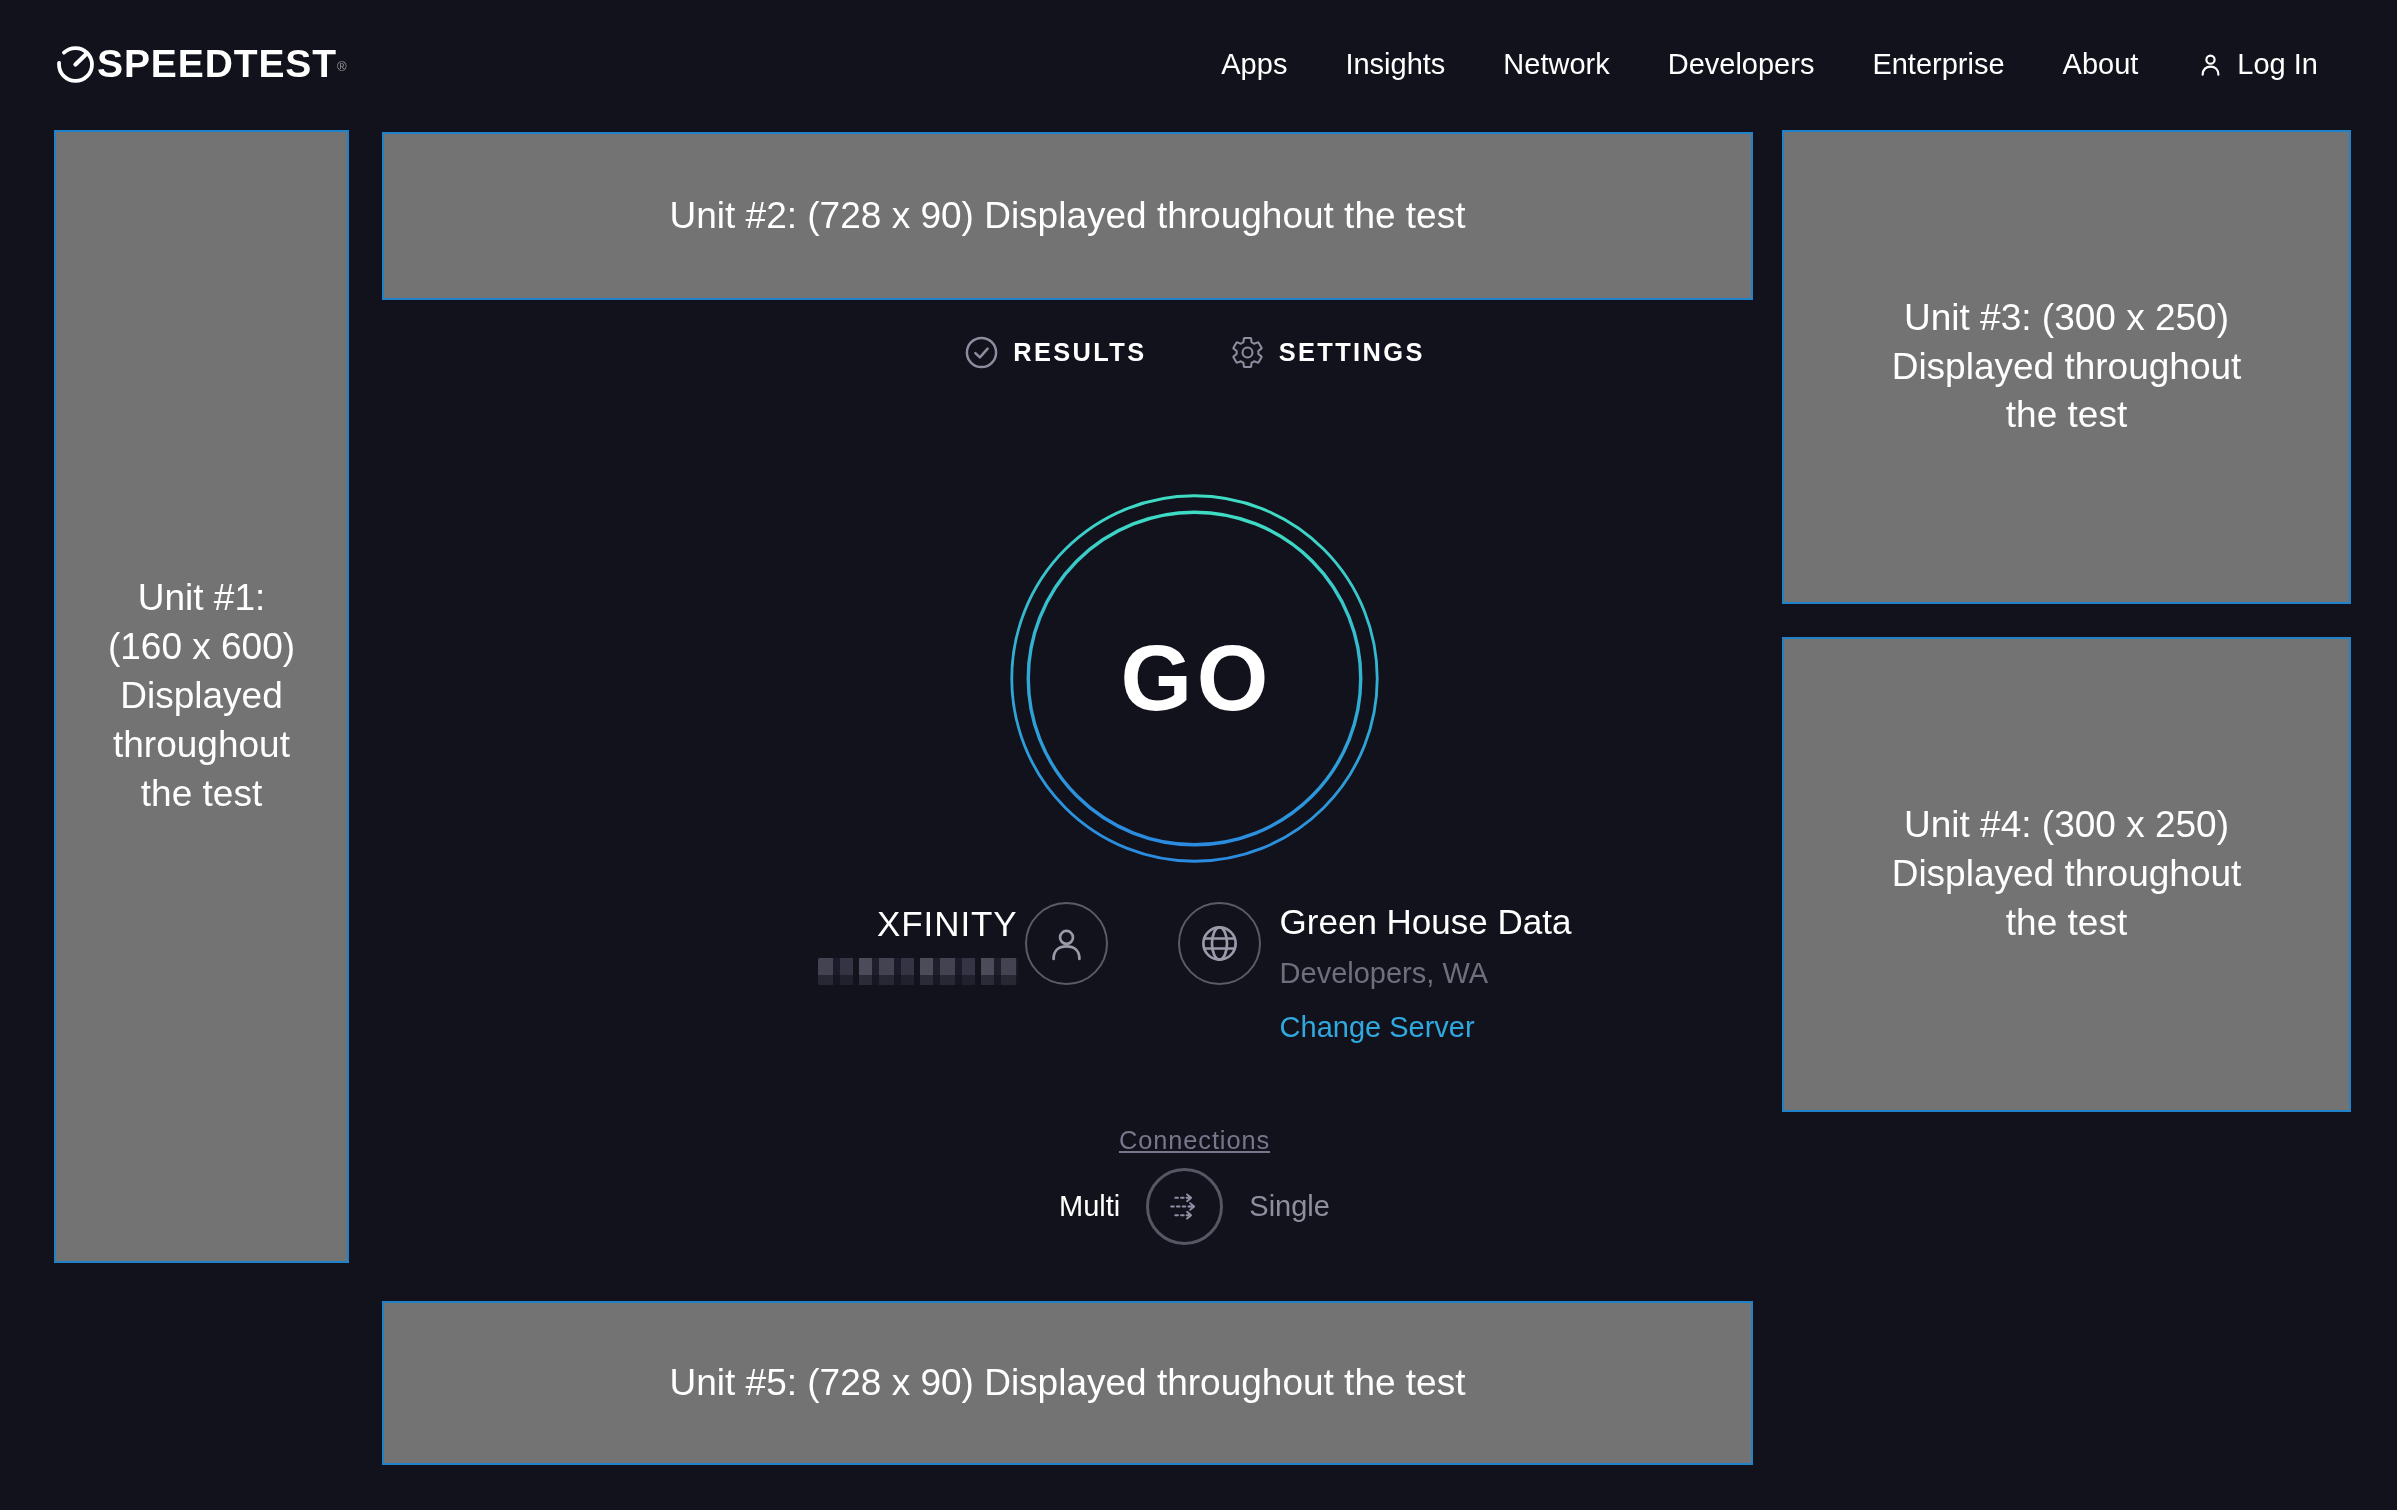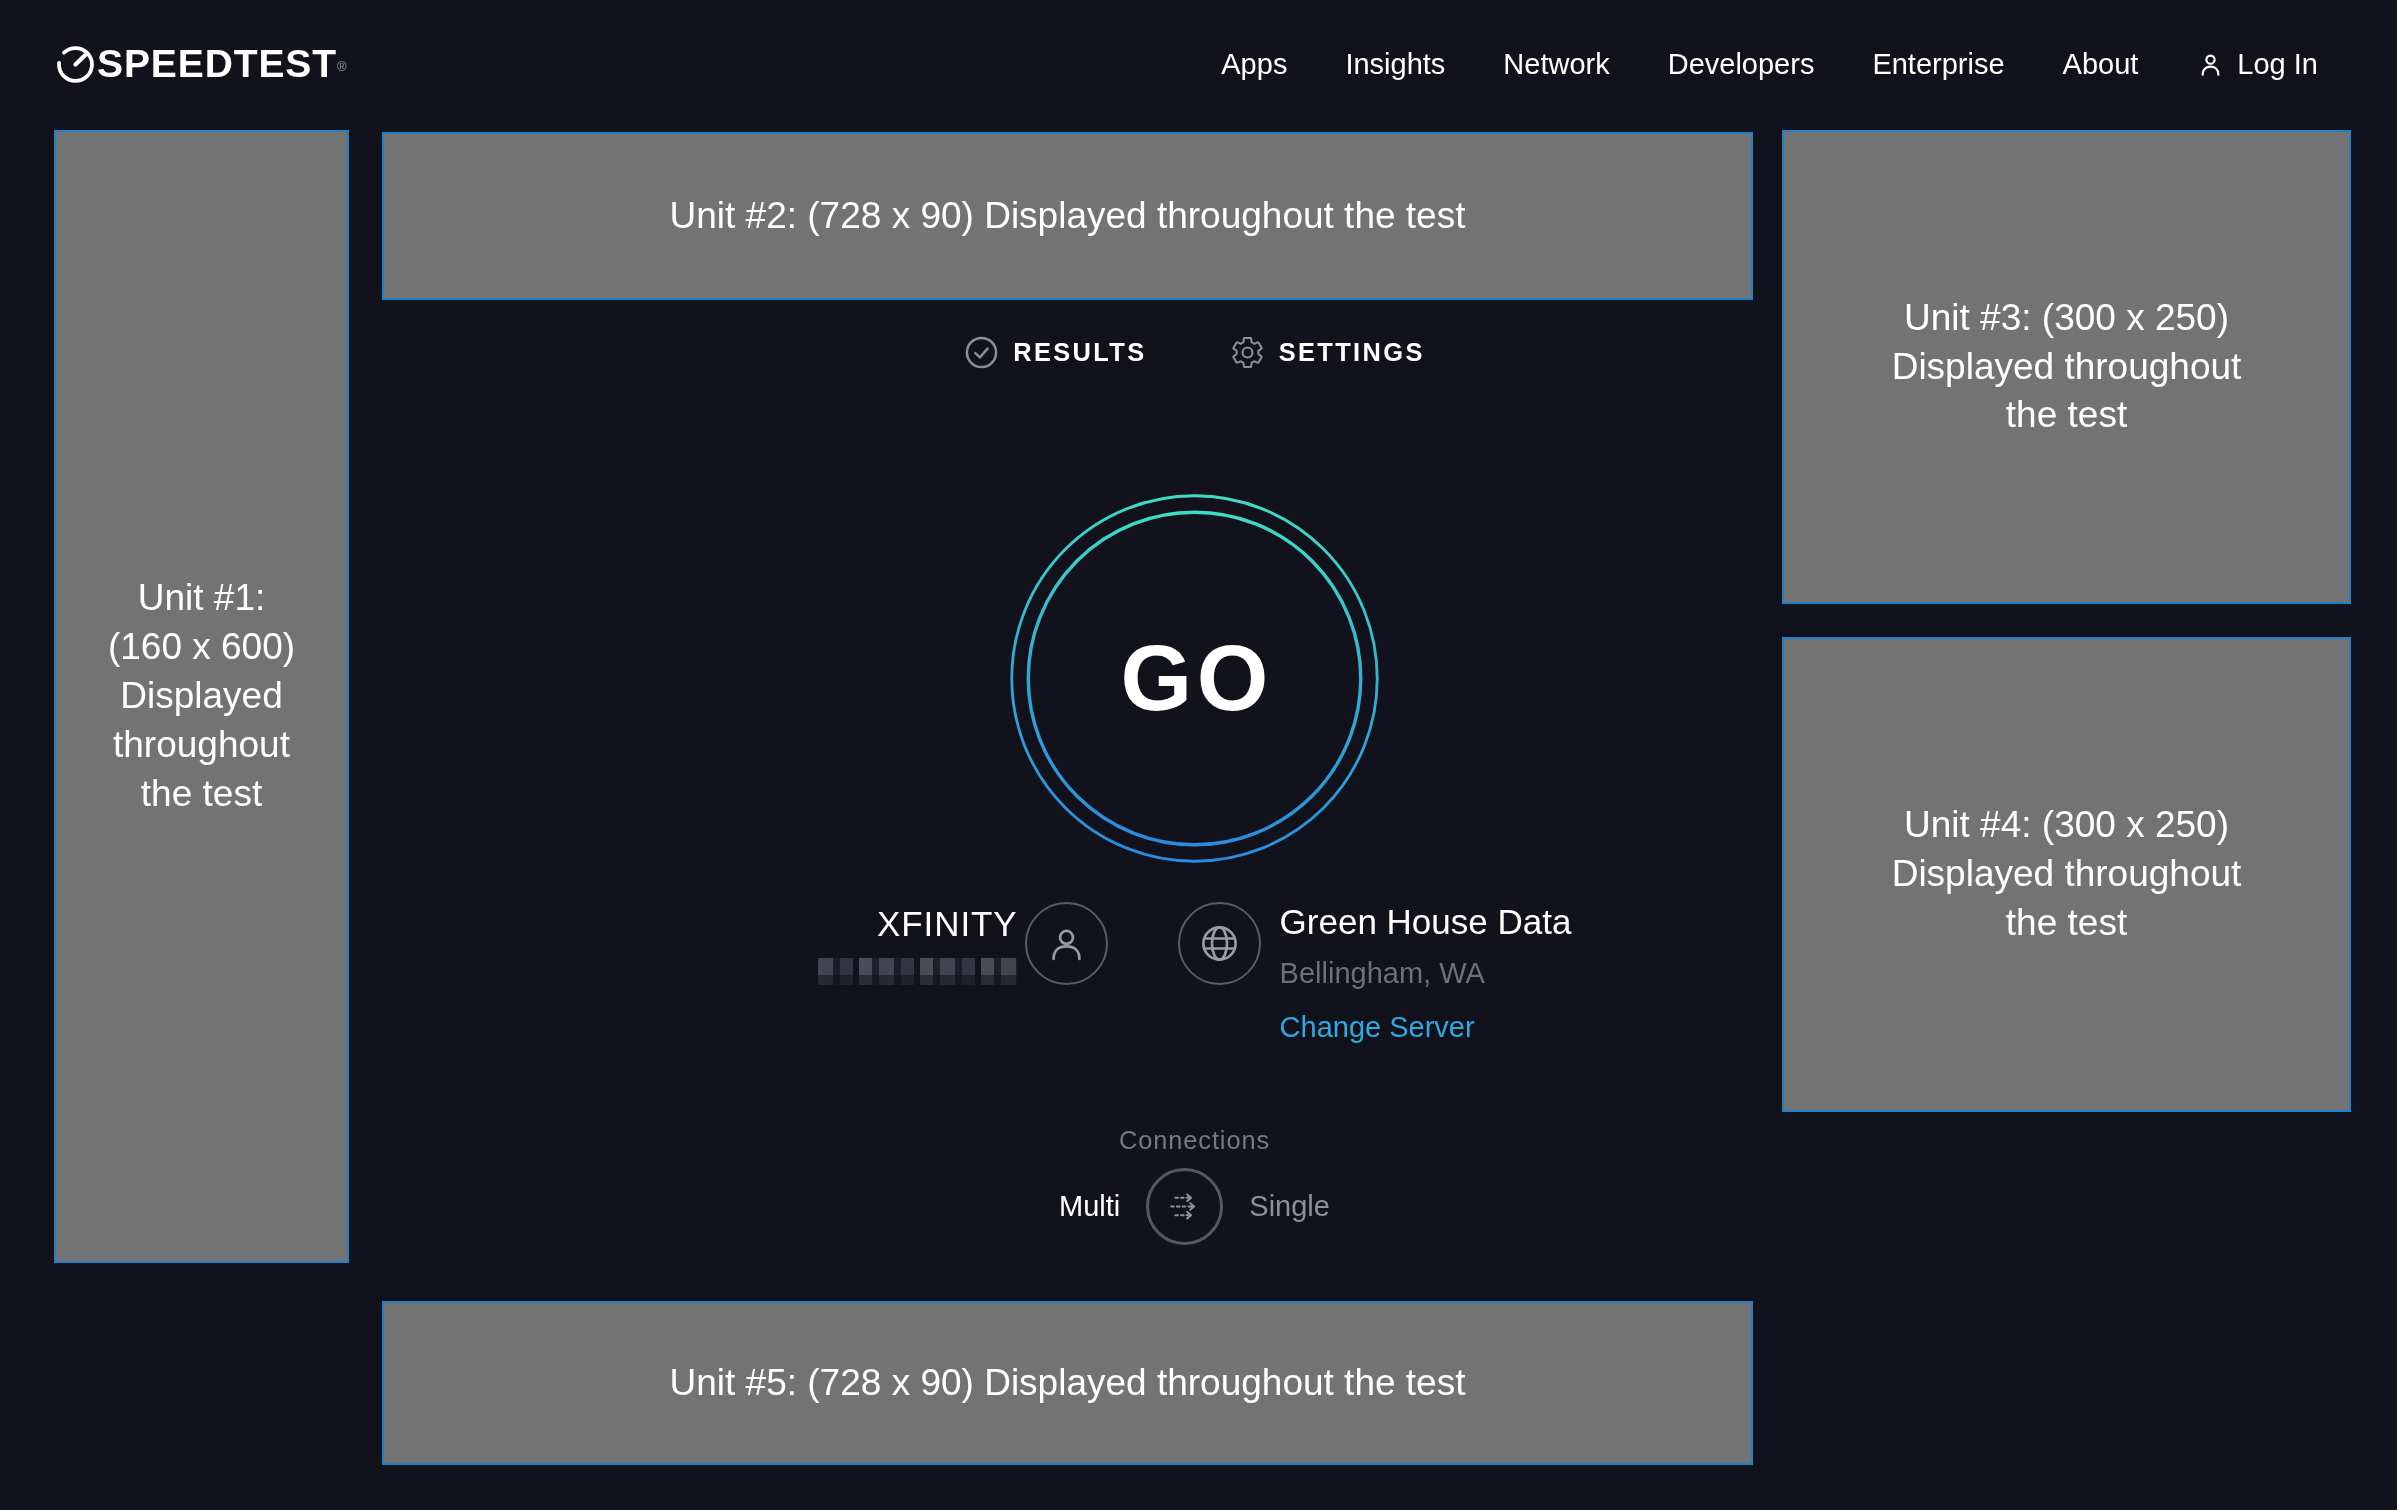--- a/index.html
+++ b/index.html
@@ -57,21 +57,21 @@
   .round-icon { width:83px; height:83px; border-radius:50%; border:2.8px solid #5b5b68;
                 display:flex; align-items:center; justify-content:center; flex:none; }
   .round-icon svg { width:43px; height:43px; }
   .host-right { display:flex; align-items:flex-start; gap:19px; }
   .server-col { display:flex; flex-direction:column; align-items:flex-start; }
   .server-name { font-size:35px; color:#fff; }
   .server-loc { margin-top:15px; font-size:29px; color:#6e6e7e; }
   .change-server { margin-top:21px; font-size:29px; color:#2fa9e0; cursor:pointer; }
 
   .connections-label-row { top:1126px; }
-  .connections-label { font-size:25.4px; color:#77778c; letter-spacing:0.9px; }
+  .connections-label { font-size:25.4px; color:#77778c; letter-spacing:0.9px;text-decoration:underline; }
   .conn-row { top:1168px; align-items:center; gap:26px; }
   .conn-multi { font-size:29px; color:#fff; cursor:pointer; }
   .conn-single { font-size:29px; color:#8e8e9e; cursor:pointer; }
   .toggle-circle { width:77px; height:77px; border-radius:50%; border:3.8px solid #565664;
                    display:flex; align-items:center; justify-content:center; cursor:pointer; }
   .toggle-circle svg { width:45px; height:45px; }
 </style>
 </head>
 <body>
 
@@ -170,21 +170,21 @@
       <div class="host-right">
         <div class="round-icon">
           <svg viewBox="0 0 24 24" fill="none">
             <circle cx="12" cy="12" r="9" stroke="#9a9aaa" stroke-width="1.5"></circle>
             <ellipse cx="12" cy="12" rx="4.2" ry="9" stroke="#9a9aaa" stroke-width="1.5"></ellipse>
             <path d="M3.6 9.2 H20.4 M3.6 14.8 H20.4" stroke="#9a9aaa" stroke-width="1.5"></path>
           </svg>
         </div>
         <div class="server-col">
           <span class="server-name">Green House Data</span>
-          <span class="server-loc">Bellingham, WA</span>
+          <span class="server-loc">Developers, WA</span>
           <span class="change-server">Change Server</span>
         </div>
       </div>
     </div>
 
     <div class="row connections-label-row">
       <span class="connections-label">Connections</span>
     </div>
     <div class="row conn-row">
       <span class="conn-multi">Multi</span>

